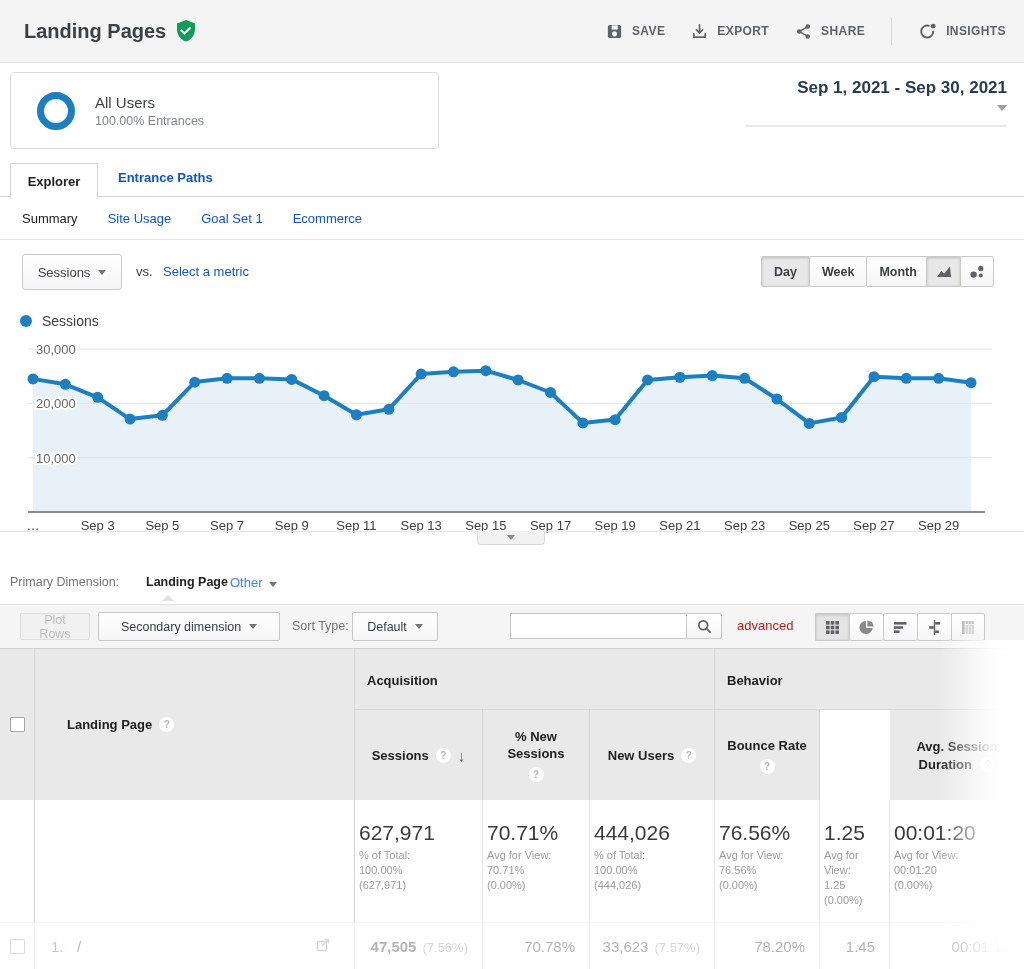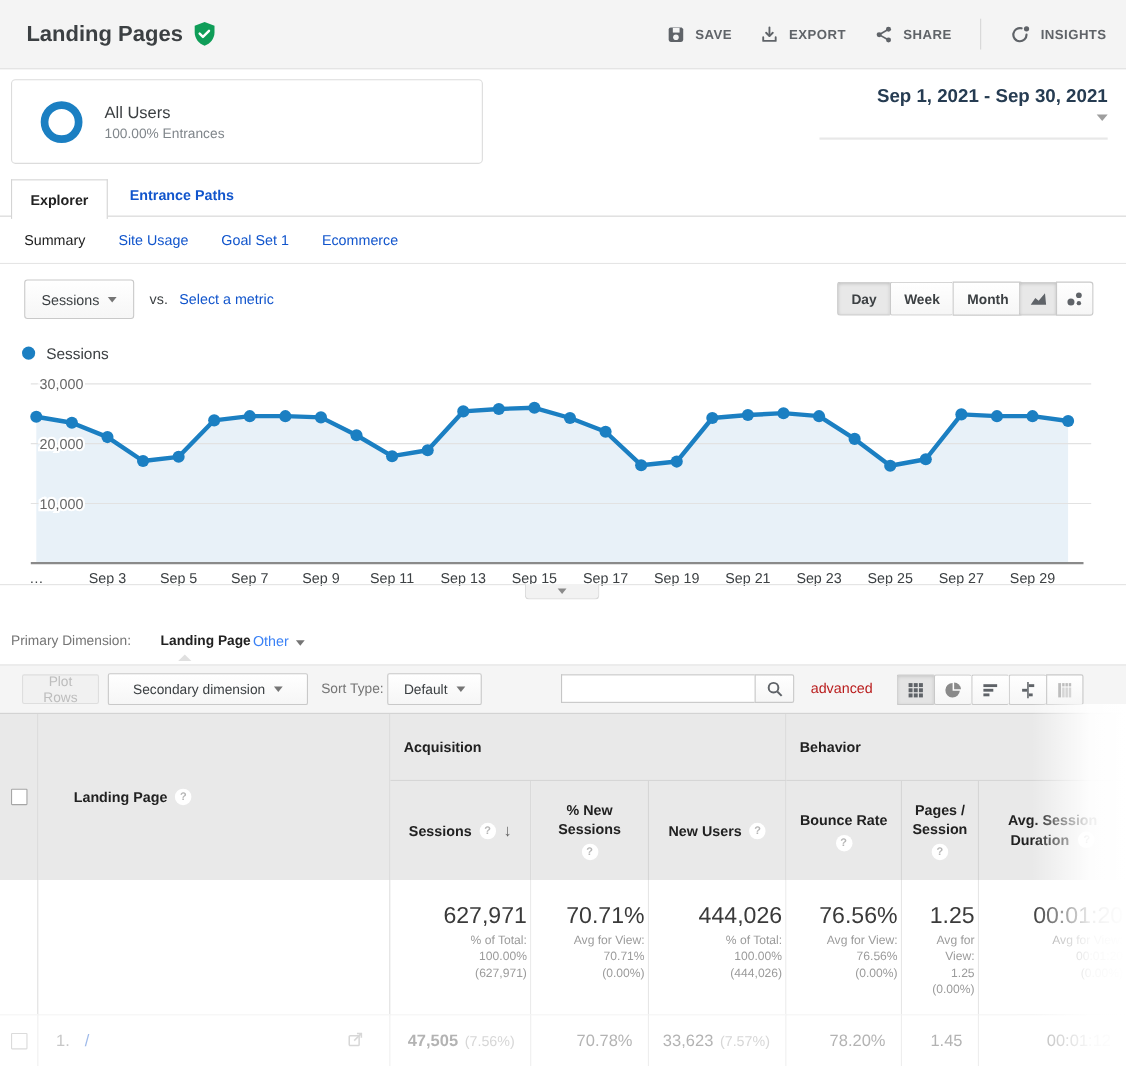--- a/index.html
+++ b/index.html
@@ -113,21 +113,21 @@
   .colhead{grid-row:2;display:flex;flex-direction:column;align-items:center;justify-content:center;
            text-align:center;gap:5px;}
   .clabel{font-size:13px;font-weight:bold;color:#212121;line-height:17px;}
   .hrow{display:flex;align-items:center;gap:7px;}
   .q{display:inline-flex;width:15px;height:15px;border-radius:50%;background:#fff;color:#b5b5b5;
      font-size:10px;font-weight:bold;align-items:center;justify-content:center;cursor:pointer;flex:0 0 auto;}
   .q::before{content:"?";}
   .sort-arrow{color:#616161;font-size:15px;cursor:pointer;}
   .sort-arrow::before{content:"\2193";}
   .cb{display:inline-block;width:13px;height:13px;border:1px solid #a6a6a6;border-radius:1px;background:#fff;cursor:pointer;}
-  .tcell{background:#fff;box-sizing:border-box;grid-row:3;text-align:right;padding:20px 3px 0 4px;}
+  .tcell{background:#fff;box-sizing:border-box;grid-row:3;text-align:left;padding:20px 27px 0 4px;}
   .tcell.b-r{border-right:1px solid #e6e6e6;}
   .tv{font-size:21px;color:#3a3a3a;line-height:26px;}
   .ts{font-size:11px;color:#9b9b9b;line-height:15px;white-space:pre-line;margin-top:2px;}
   .blank{background:#fff;grid-row:3;}
   .rcell{grid-row:4;background:#fff;border-top:1px solid #e4e4e4;box-sizing:border-box;
          text-align:right;padding:15px 14px 0 4px;font-size:15px;color:#444;opacity:.4;}
   .rcell.lp{display:flex;align-items:flex-start;padding-top:15px;text-align:left;}
   .ridx{color:#757575;margin-left:12px;width:26px;}
   .rlink{color:#1155cc;text-decoration:none;cursor:pointer;}
   .rshare{color:#9b9b9b;font-size:13px;margin-left:6px;}
@@ -433,24 +433,20 @@
     <div class="hcell colhead b-r" style="grid-column:5">
       <span class="hrow">
           <span class="clabel">New Users</span>
       <span class="q"></span>
         </span>
     </div>
     <div class="hcell colhead b-r" style="grid-column:6">
       <span class="clabel">Bounce Rate</span>
       <span class="q"></span>
     </div>
-    <div class="hcell colhead b-r" style="grid-column:7">
-      <span class="clabel" style="max-width:56px">Pages / Session</span>
-      <span class="q"></span>
-    </div>
     <div class="hcell colhead" style="grid-column:8">
       <span style="max-width:110px;display:inline-block"><span class="clabel">Avg. Session Duration</span>
       <span class="q" style="vertical-align:middle;margin-left:4px"></span></span>
     </div>
 
     <div class="blank b-r" style="grid-column:1"></div>
     <div class="blank b-r" style="grid-column:2"></div>
     <div class="tcell b-r" style="grid-column:3">
       <div class="tv">627,971</div>
       <div class="ts">% of Total:

